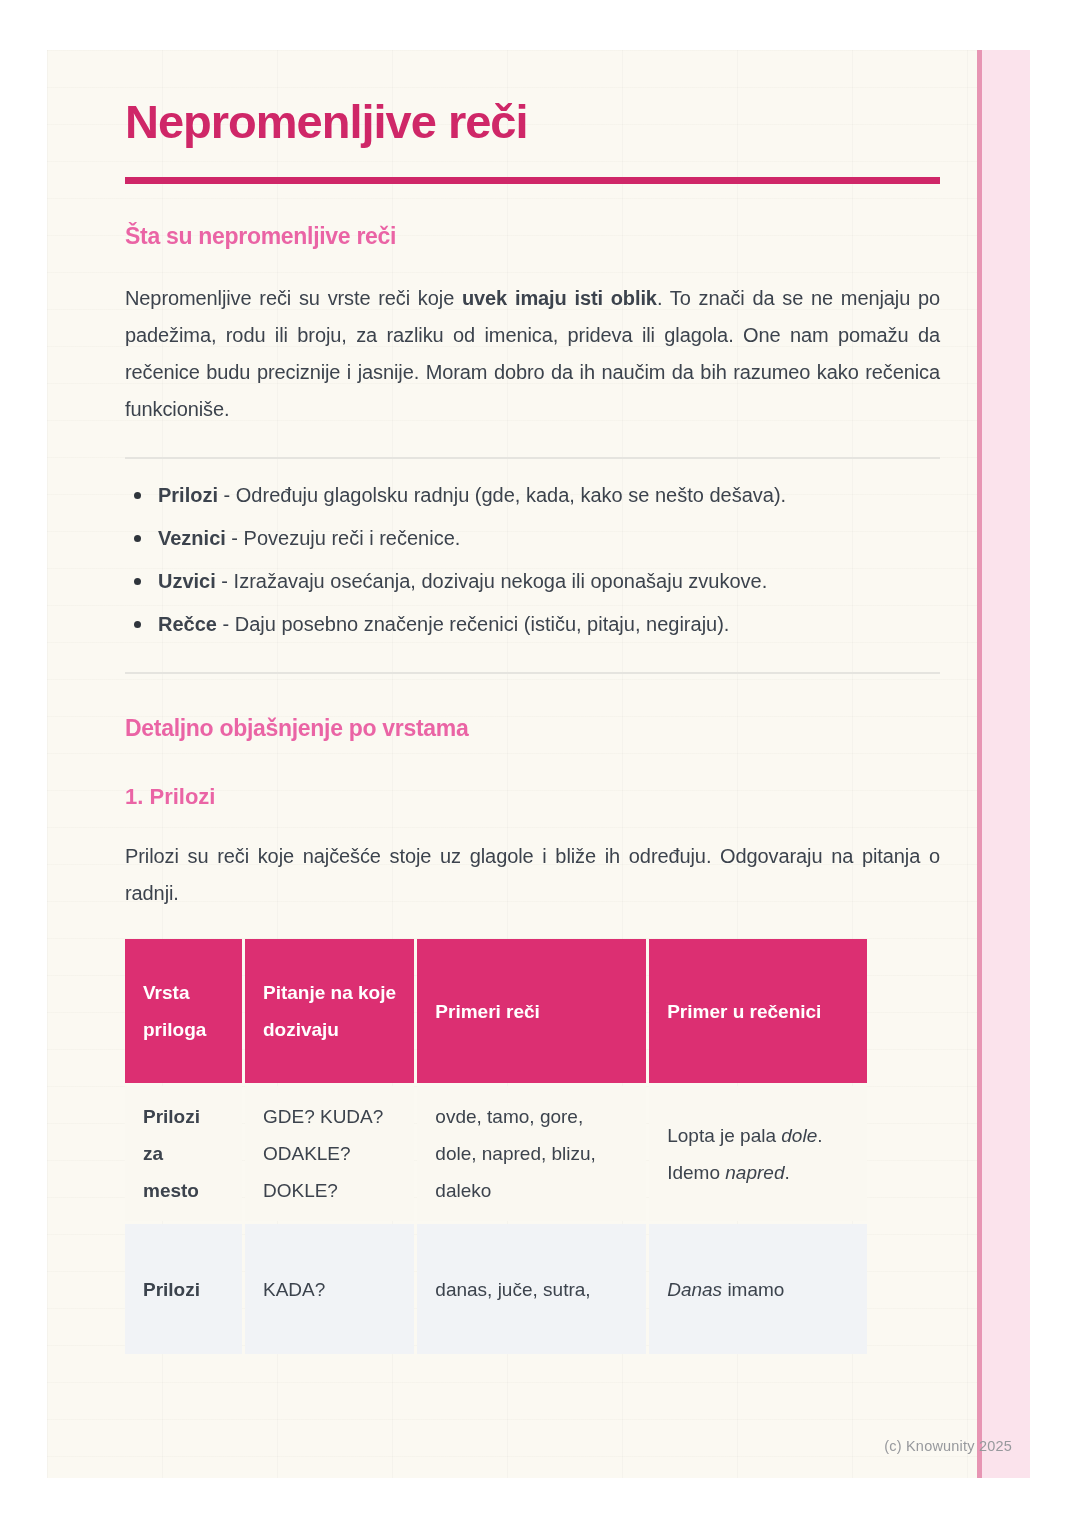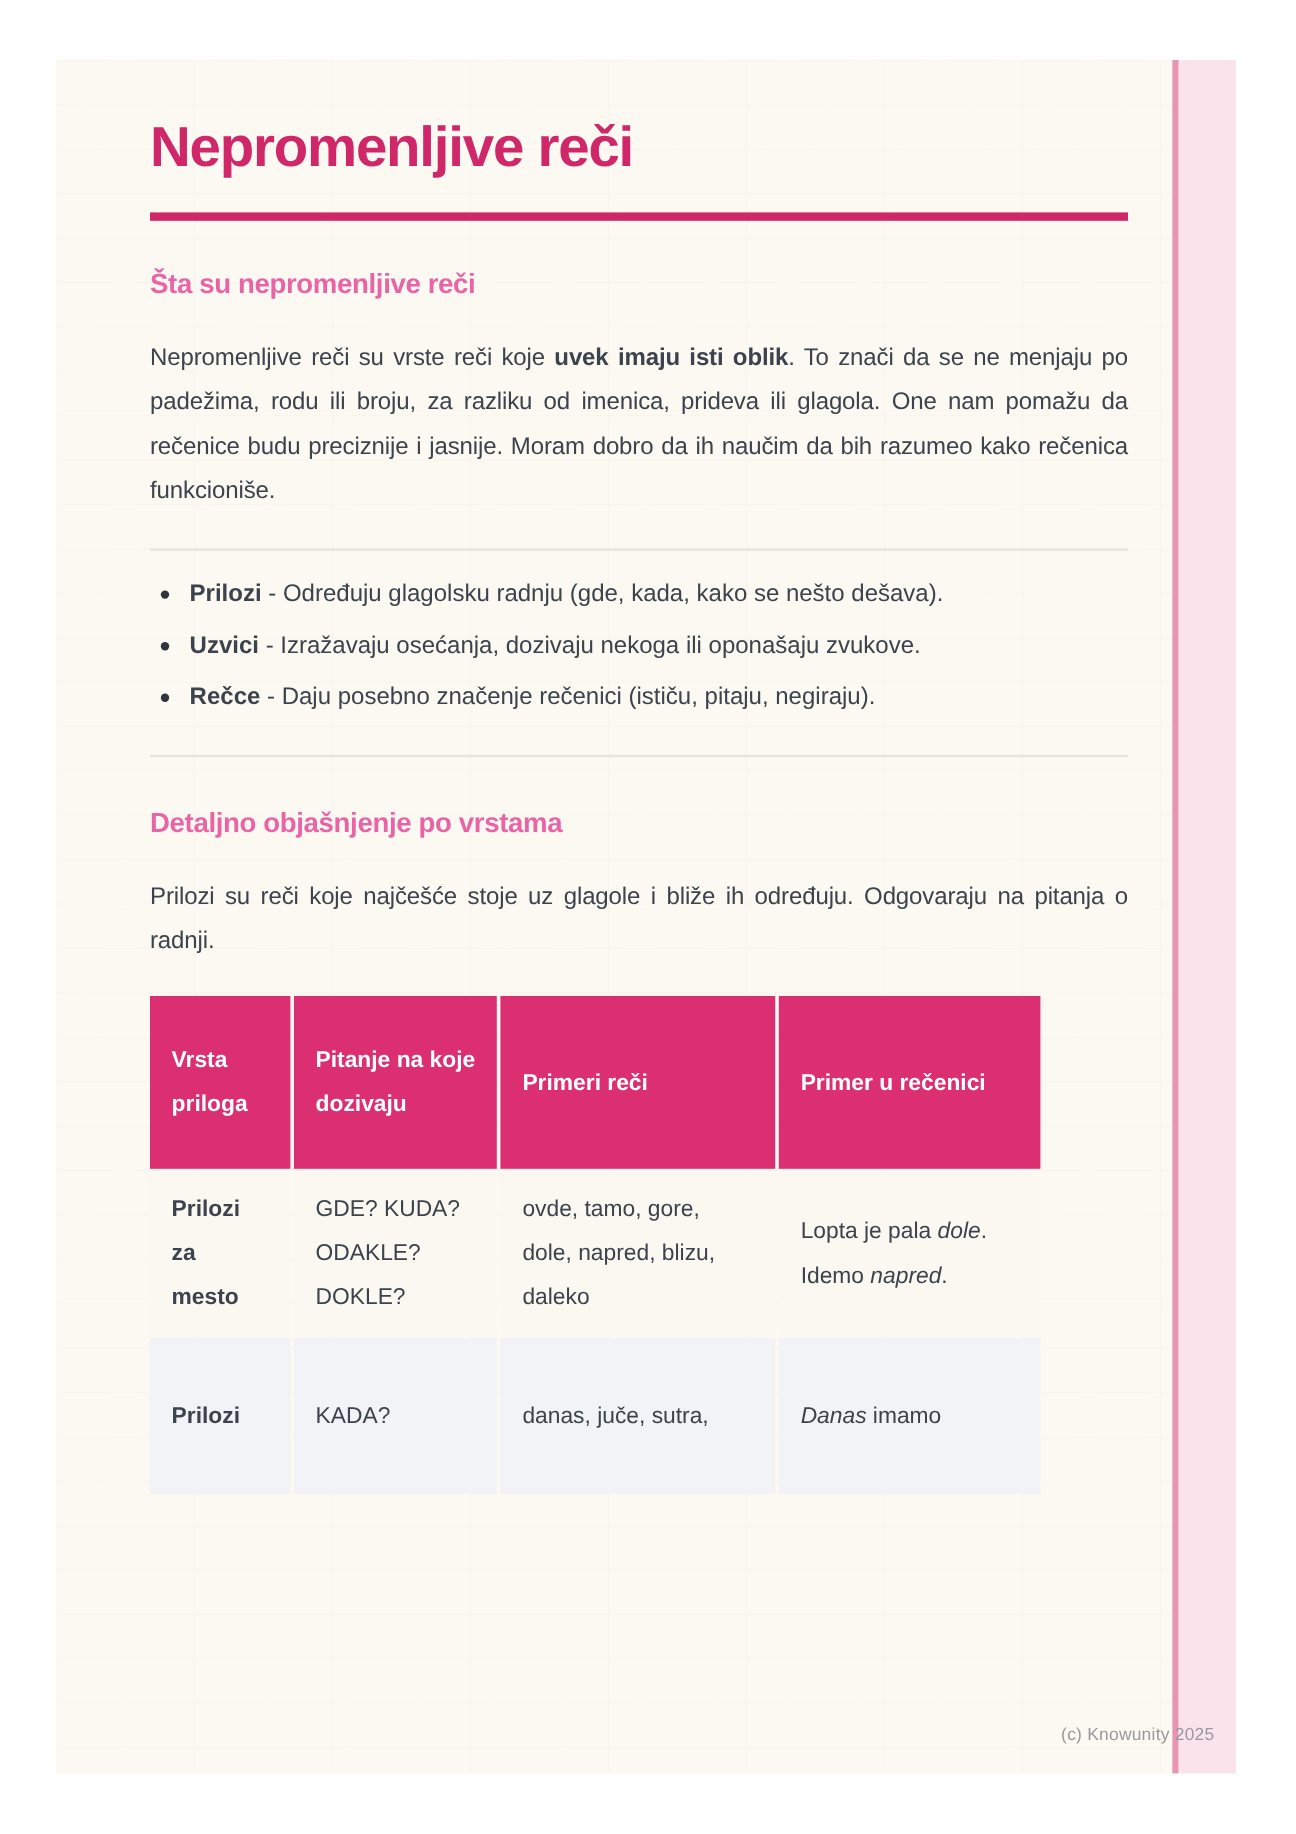--- a/index.html
+++ b/index.html
@@ -153,27 +153,29 @@
     <div class="title-rule"></div>
 
     <h2 class="h2-1">Šta su nepromenljive reči</h2>
     <p><span>Nepromenljive reči su vrste reči koje </span><span style="font-weight: bold;">uvek imaju isti oblik</span><span>. To znači da se ne menjaju po padežima, rodu ili broju, za razliku od imenica, prideva ili glagola. One nam pomažu da rečenice budu preciznije i jasnije. Moram dobro da ih naučim da bih razumeo kako rečenica funkcioniše.</span></p>
 
     <div class="divider"></div>
 
 
     <ul>
       <li><span style="font-weight: bold;">Prilozi</span><span> - Određuju glagolsku radnju (gde, kada, kako se nešto dešava).</span></li>
+      <li><span style="font-weight: bold;">Veznici</span><span> - Povezuju reči i rečenice.</span></li>
       <li><span style="font-weight: bold;">Uzvici</span><span> - Izražavaju osećanja, dozivaju nekoga ili oponašaju zvukove.</span></li>
       <li><span style="font-weight: bold;">Rečce</span><span> - Daju posebno značenje rečenici (ističu, pitaju, negiraju).</span></li>
     </ul>
 
     <div class="divider"></div>
 
     <h2 class="h2-3">Detaljno objašnjenje po vrstama</h2>
+    <h3>1. Prilozi</h3>
     <p><span>Prilozi su reči koje najčešće stoje uz glagole i bliže ih određuju. Odgovaraju na pitanja o radnji.</span></p>
 
     <table>
       <colgroup>
         <col style="width:116px">
         <col style="width:168px">
         <col style="width:227px">
         <col style="width:216px">
       </colgroup>
       <thead>

